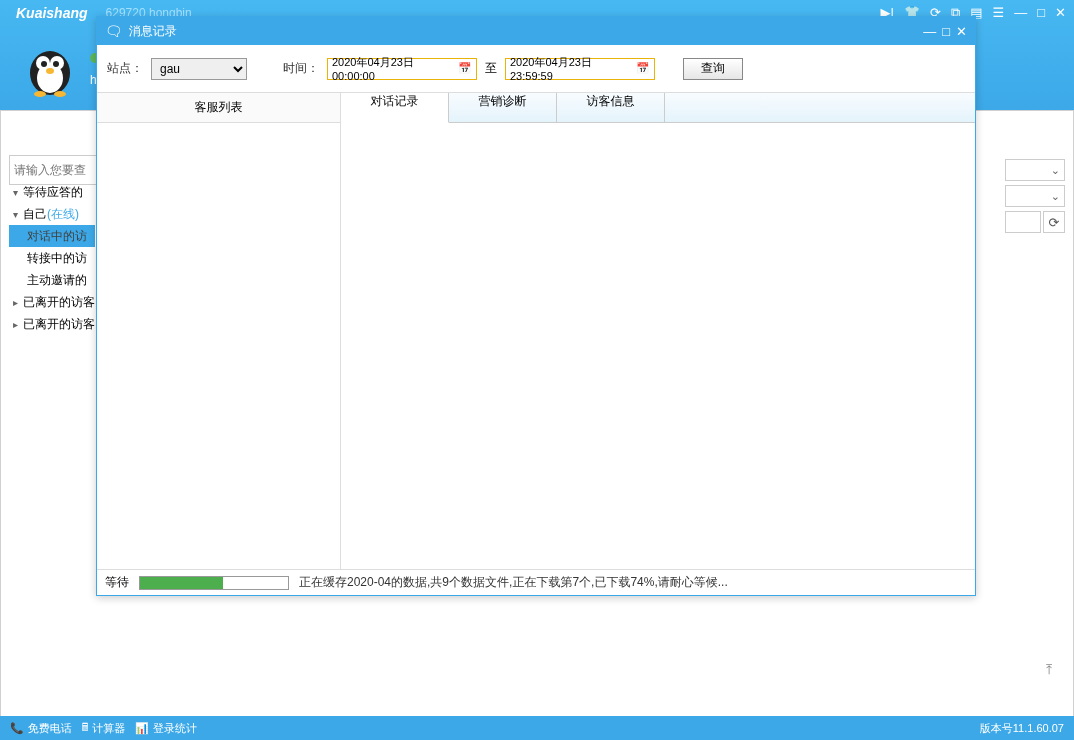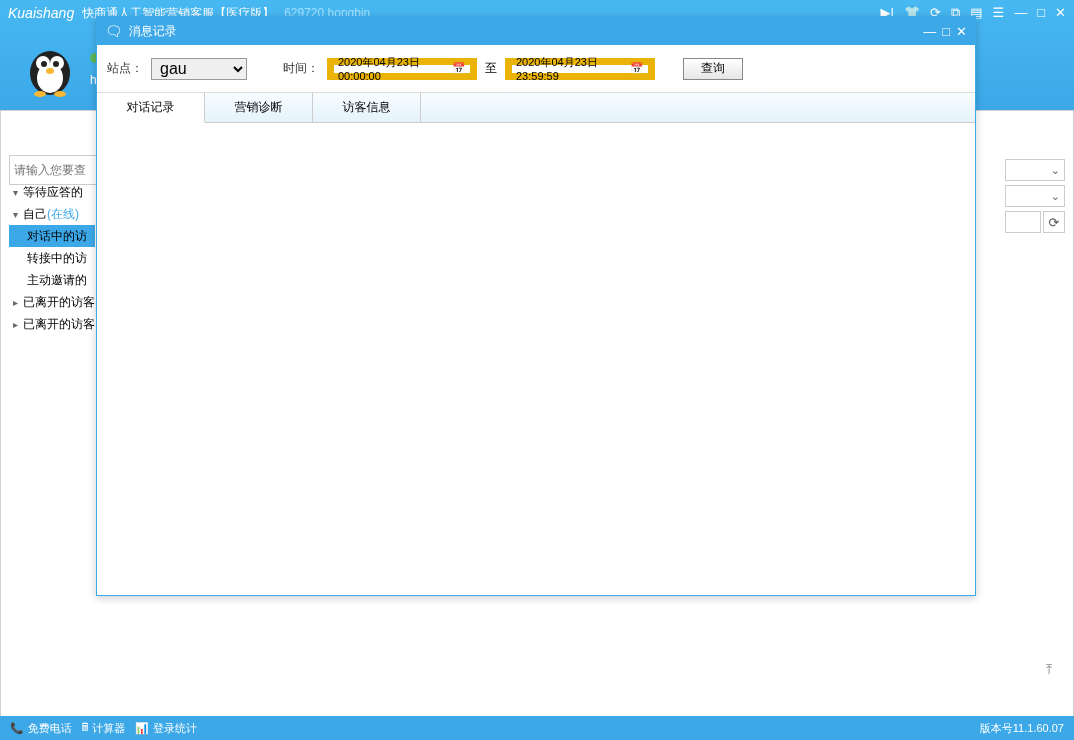--- a/index.html
+++ b/index.html
@@ -1,21 +1,21 @@
 <!DOCTYPE html>
 <html><head>
 <meta charset="utf-8">
 <style>
 * { margin: 0; padding: 0; box-sizing: border-box; font-family: "Microsoft YaHei", Arial, sans-serif; }
 body { width: 1074px; height: 740px; overflow: hidden; background: #fff; position: relative; }
 
 
 .header { height: 110px; background: linear-gradient(to bottom, #47b8f2, #3ca8e8); color: #fff; }
 .titlebar { height: 26px; display: flex; align-items: center; padding: 0 8px; font-size: 12px; }
-.brand { font-weight: normal; font-style: italic; font-size: 14px; margin-right: 8px; }
+.brand { font-weight: bold; font-style: italic; font-size: 14px; margin-right: 8px; margin-left: 8px; }
 .title-text { font-size: 12px; }
 .title-sub { margin-left: 10px; color: #a3e0ff; font-size: 12px; }
 .titlebar-right { margin-left: auto; display: flex; gap: 10px; font-size: 13px; }
 .titlebar-right span { cursor: pointer; }
 
 .header-main { display: flex; align-items: center; height: 84px; padding-left: 20px; }
 .avatar-block { display: flex; align-items: center; gap: 10px; margin-right: 40px; }
 .penguin { width: 60px; height: 60px; }
 .user-info { display: flex; flex-direction: column; gap: 6px; font-size: 12px; }
 .status-line { display: flex; align-items: center; gap: 4px; }
@@ -41,44 +41,44 @@
 
 .right-dropdowns { position: absolute; top: 48px; right: 8px; width: 60px; display: flex; flex-direction: column; gap: 4px; }
 .dd { height: 22px; border: 1px solid #ccc; background: #fff; display: flex; align-items: center; justify-content: flex-end; padding-right: 4px; font-size: 11px; color: #666; }
 .refresh-row { display: flex; gap: 2px; }
 .refresh-btn { width: 22px; height: 22px; border: 1px solid #ccc; display: flex; align-items: center; justify-content: center; font-size: 13px; color: #555; cursor: pointer; }
 
 
 .left-tree { position: absolute; top: 70px; left: 8px; width: 86px; font-size: 12px; }
 .tree-item { height: 22px; display: flex; align-items: center; padding-left: 4px; cursor: pointer; white-space: nowrap; overflow: hidden; }
 .tree-item .arrow { width: 10px; font-size: 10px; color: #666; }
-.tree-item.selected { background: #3ca8e8; color: #000000; }
+.tree-item.selected { background: #3ca8e8; color: #404040; }
 .tree-item.indent { padding-left: 18px; }
 .tree-online { color: #3ca8e8; }
 
 
 .dialog { position: absolute; left: 96px; top: 16px; width: 880px; height: 580px; background: #fff; border: 1px solid #3ca8e8; box-shadow: 0 2px 8px rgba(0,0,0,0.2); display: flex; flex-direction: column; }
 .dialog-title { height: 28px; background: #3ca8e8; color: #fff; display: flex; align-items: center; padding: 0 8px; font-size: 12px; }
 .dialog-title-icon { margin-right: 6px; font-size: 14px; }
 .dialog-controls { margin-left: auto; display: flex; gap: 6px; font-size: 13px; }
 .dialog-controls span { cursor: pointer; font-family: Arial; }
 
 .dialog-filter { height: 48px; border-bottom: 1px solid #ddd; display: flex; align-items: center; padding: 0 10px; font-size: 12px; gap: 8px; }
 .filter-label { color: #333; }
-.filter-select { width: 96px; height: 22px; border: 1px solid #999; font-size: 16px; padding: 0 4px; }
-.date-input { width: 150px; height: 22px; border: 7px solid #eab308; font-size: 11px; padding: 0 4px; display: flex; align-items: center; justify-content: space-between; }
+.filter-select { width: 96px; height: 22px; border: 1px solid #999; font-size: 12px; padding: 0 4px; }
+.date-input { width: 150px; height: 22px; border: 1px solid #eab308; font-size: 11px; padding: 0 4px; display: flex; align-items: center; justify-content: space-between; }
 .cal-icon { color: #888; font-size: 11px; }
 .query-btn { width: 60px; height: 22px; border: 1px solid #888; background: linear-gradient(to bottom, #fff, #e6e6e6); font-size: 12px; cursor: pointer; margin-left: 20px; }
 
 .dialog-body { flex: 1; display: flex; }
 .dialog-left { width: 244px; border-right: 1px solid #ddd; }
 .dialog-left-header { height: 30px; display: flex; align-items: center; justify-content: center; font-size: 12px; border-bottom: 1px solid #ddd; background: #fafafa; }
 .dialog-right { flex: 1; display: flex; flex-direction: column; }
 .tabs-row { height: 30px; display: flex; border-bottom: 1px solid #ccc; background: linear-gradient(to bottom, #f8fcff, #e4f3fb); }
-.tab { width: 108px; display: flex; align-items: center; justify-content: center; font-size: 12px; border-right: 1px solid #ccc; cursor: pointer; }
+.tab { width: 108px; display: flex; align-items: flex-start; justify-content: center; font-size: 12px; border-right: 1px solid #ccc; cursor: pointer; }
 .tab.active { background: #fff; border-bottom: 1px solid #fff; margin-bottom: -1px; }
 .tab-content { flex: 1; background: #fff; }
 
 .dialog-status { height: 26px; border-top: 1px solid #ddd; display: flex; align-items: center; padding: 0 8px; font-size: 12px; gap: 10px; }
 .progress { width: 150px; height: 14px; border: 1px solid #999; display: flex; }
 .progress-fill { width: 56%; background: #4cae4c; }
 .status-text { color: #333; }
 
 
 .scroll-up { position: absolute; right: 14px; bottom: 38px; width: 20px; height: 20px; color: #888; font-size: 14px; cursor: pointer; display: flex; align-items: center; justify-content: center; }
@@ -87,21 +87,20 @@
 .footer { position: absolute; bottom: 0; left: 0; right: 0; height: 24px; background: #3ca8e8; color: #fff; display: flex; align-items: center; padding: 0 10px; font-size: 11px; justify-content: space-between; }
 .footer-left { display: flex; gap: 10px; align-items: center; }
 .footer-item { display: flex; align-items: center; gap: 4px; cursor: pointer; }
 </style>
 </head>
 <body>
 
 <div class="header">
   <div class="titlebar">
     <span class="brand">Kuaishang</span>
-    <span class="title-text">快商通人工智能营销客服【医疗版】</span>
     <span class="title-sub">629720 hongbin</span>
     <div class="titlebar-right">
       <span>▶|</span>
       <span>👕</span>
       <span>⟳</span>
       <span>⧉</span>
       <span>▤</span>
       <span>☰</span>
       <span>—</span>
       <span>□</span>
@@ -306,34 +305,44 @@
       <span class="cal-icon">📅</span>
     </div>
     <span>至</span>
     <div class="date-input">
       <span>2020年04月23日 23:59:59</span>
       <span class="cal-icon">📅</span>
     </div>
     <button class="query-btn">查询</button>
   </div>
   <div class="dialog-body">
+    <div class="dialog-left">
+      <div class="dialog-left-header">客服列表</div>
+    </div>
     <div class="dialog-right">
       <div class="tabs-row">
         <div class="tab active">
             <span>对话记录</span>
           </div>
         <div class="tab">
             <span>营销诊断</span>
           </div>
         <div class="tab">
             <span>访客信息</span>
           </div>
       </div>
       <div class="tab-content"></div>
     </div>
+  </div>
+  <div class="dialog-status">
+    <span>等待</span>
+    <div class="progress">
+      <div class="progress-fill"></div>
+    </div>
+    <span class="status-text">正在缓存2020-04的数据,共9个数据文件,正在下载第7个,已下载74%,请耐心等候...</span>
   </div>
 </div>
 
 <div class="footer">
   <div class="footer-left">
     <div class="footer-item">
         <span>📞</span>
         <span>免费电话</span>
       </div>
     <div class="footer-item">

